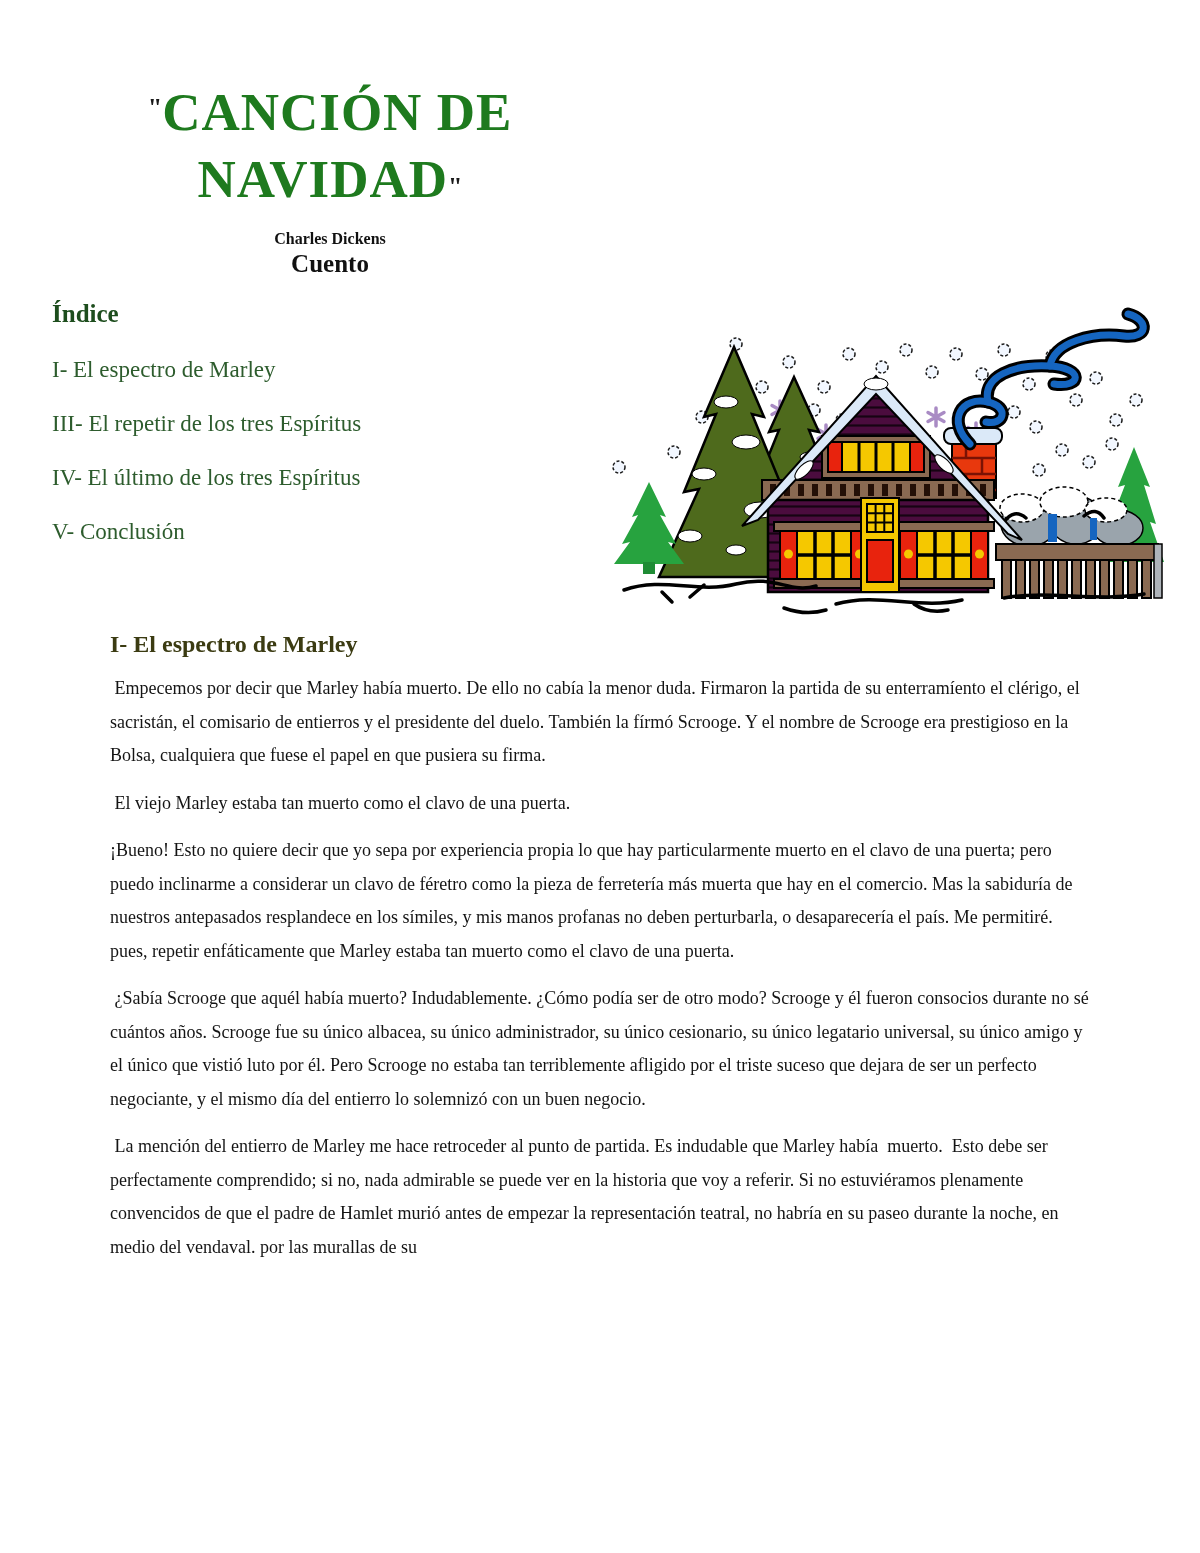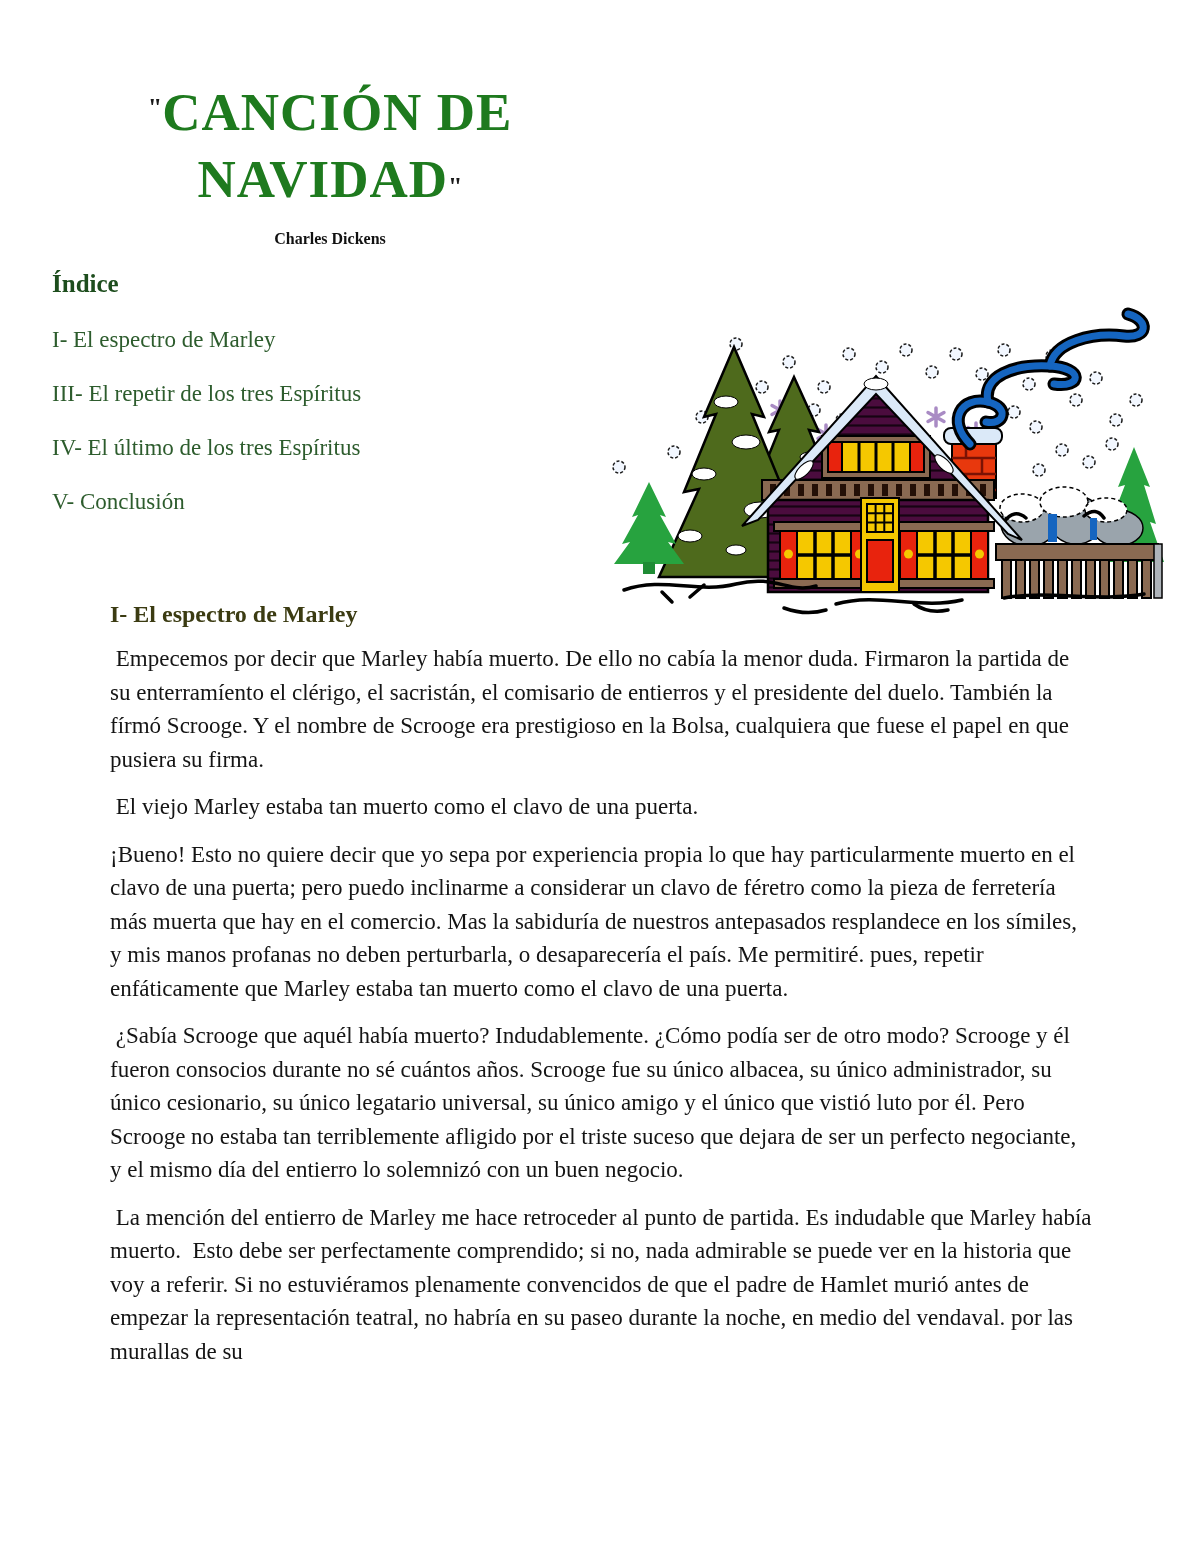--- a/index.html
+++ b/index.html
@@ -33,21 +33,21 @@
   .doc-subtitle{margin:2px 0 0 0;font-size:25px;font-weight:bold;color:#111;}
 
   .toc{margin:22px 0 0 52px;}
   .toc-heading{font-size:25px;font-weight:bold;color:var(--index-heading-green);margin:0 0 29px 0;}
   .toc-item{font-size:23px;color:var(--index-item-green);margin:0 0 28px 0;}
 
   .illustration{position:absolute;left:583px;top:292px;width:582px;height:330px;}
 
   .section-heading{margin:86px 0 0 110px;font-size:24px;font-weight:bold;color:var(--section-heading-olive);}
   .body-text{margin:14px 110px 0 110px;width:982px;}
-  .para{font-size:23px;line-height:33.5px;margin:0 0 14px 0;white-space:pre-wrap;color:var(--body-text);}
+  .para{font-size:18px;line-height:33.5px;margin:0 0 14px 0;white-space:pre-wrap;color:var(--body-text);}
 
   
   .c-treedark{fill:var(--tree-dark);stroke:#000;stroke-width:2.5;}
   .c-treebright{fill:var(--tree-bright);}
   .c-snowpatch{fill:#ffffff;stroke:#000;stroke-width:1;}
   .c-roofsnow{fill:var(--roof-snow);stroke:#000;stroke-width:2;}
   .c-beam{fill:var(--beam-brown);stroke:#000;stroke-width:2;}
   .c-yellow{fill:var(--window-yellow);stroke:#000;stroke-width:2;}
   .c-red{fill:var(--shutter-red);stroke:#000;stroke-width:2;}
   .c-chimney{fill:var(--chimney-red);stroke:#000;stroke-width:2;}
@@ -60,20 +60,21 @@
   .c-ground{fill:none;stroke:#000;stroke-width:3.5;stroke-linecap:round;}
 </style>
 </head>
 <body>
 
 <div class="page">
 
   <div class="title-block">
     <h1 class="doc-title"><span class="title-quote">"</span><span>CANCIÓN DE</span><br><span>NAVIDAD</span><span class="title-quote close">"</span></h1>
     <div class="doc-author">Charles Dickens</div>
+    <div class="doc-subtitle">Cuento</div>
   </div>
 
   <div class="toc">
     <div class="toc-heading">Índice</div>
     <div class="toc-item">I- El espectro de Marley</div>
     <div class="toc-item">III- El repetir de los tres Espíritus</div>
     <div class="toc-item">IV- El último de los tres Espíritus</div>
     <div class="toc-item">V- Conclusión</div>
   </div>
 

